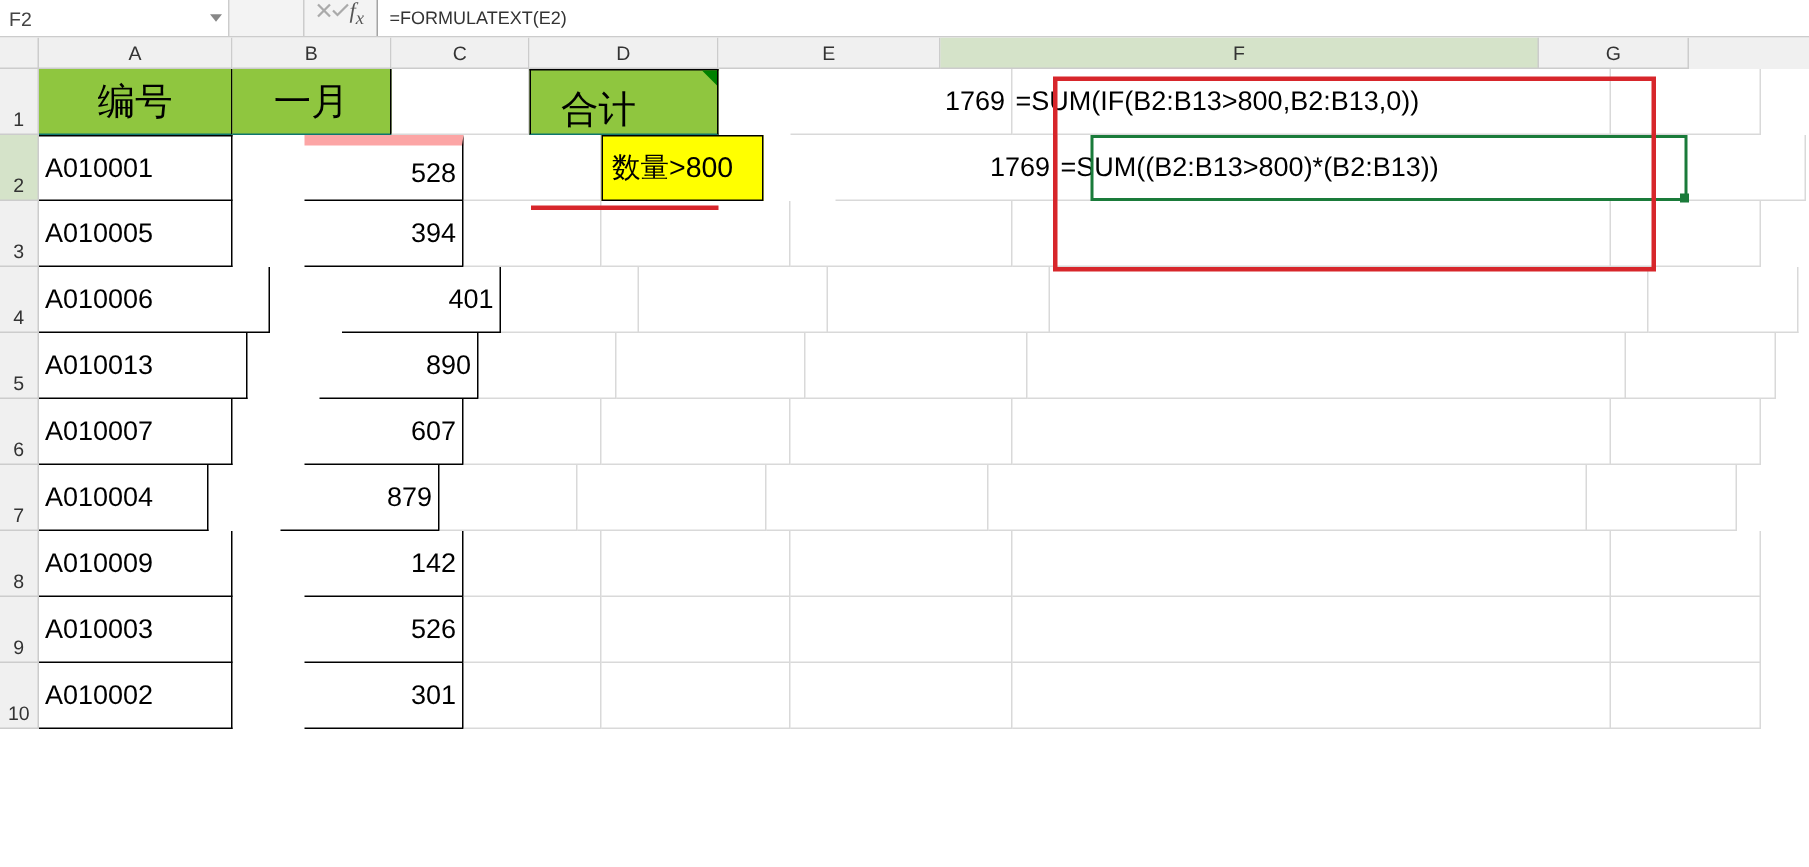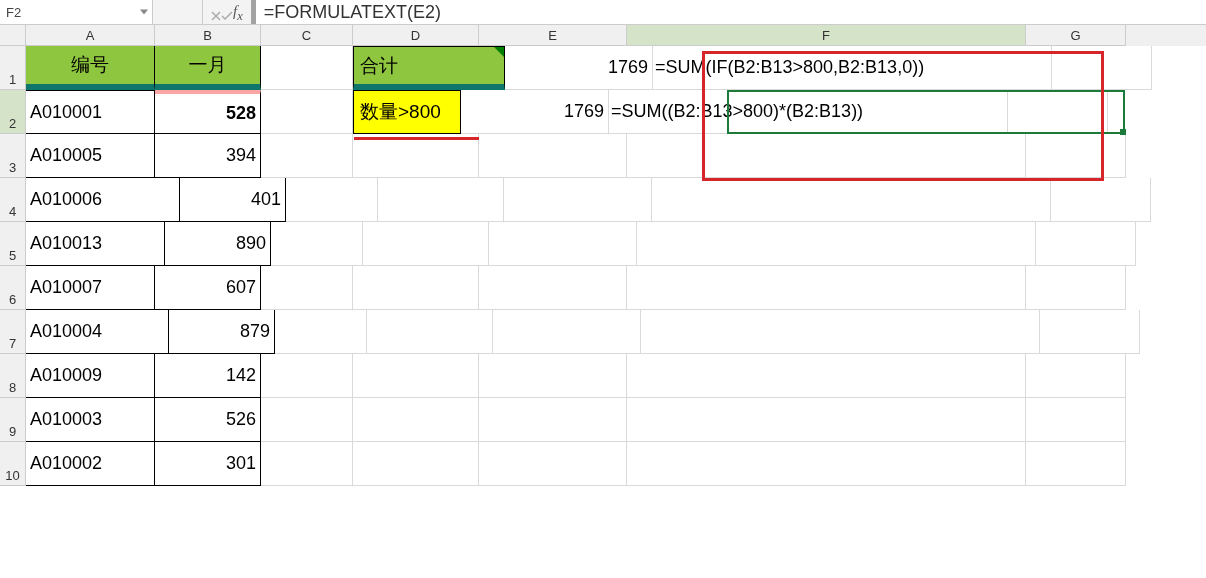--- a/index.html
+++ b/index.html
@@ -45,39 +45,39 @@
     border-left: 4px solid transparent;
     border-right: 4px solid transparent;
     border-top: 5px solid #888;
   }
   .fb-mid {
     width: 50px;
     border-right: 1px solid #ccc;
   }
   .fb-btns {
     display: flex;
-    align-items: flex-end;
+    align-items: flex-start;
     padding: 0 8px;
     color: #888;
-    border-right: 5px solid #a3a3a3;
+    border-right: 1px solid #a3a3a3;
     font-size: 13px;
   }
   .fb-btns .fx {
     font-style: italic;
     font-family: "Times New Roman", serif;
     color: #555;
     font-size: 15px;
   }
   .fb-formula {
     flex: 1;
     display: flex;
     align-items: center;
     padding-left: 8px;
     background: #fff;
-    font-size: 18px;
+    font-size: 12px;
     color: #333;
     border: none;
     outline: none;
   }
 
   
   .sheet {
     position: relative;
     width: 1206px;
     height: 553px;
@@ -136,28 +136,28 @@
     border-bottom: 1px solid #d9d9d9;
     display: flex;
     align-items: center;
     padding: 0 4px;
     font-size: 18px;
     color: #000;
     overflow: visible;
     white-space: nowrap;
     position: relative;
   }
-  .cell.num { justify-content: flex-end; }
+  .cell.num { justify-content: flex-end; margin-left: 48px; }
   .cell.hdr {
     background: #8fc63f;
     color: #000;
     border-right: 1px solid #000;
-    border-bottom: 6px solid #0f766e;
+    border-bottom: 1px solid #0f766e;
     justify-content: center;
-    font-size: 19px;
+    font-size: 25px;
   }
   .cell.yel {
     background: #ffff00;
     font-size: 19px;
   }
   .cell.bA { border-right: 1px solid #000; border-bottom: 1px solid #000; }
   .cell.bB { border-right: 1px solid #000; border-bottom: 1px solid #000; }
   .cell.ftxt {
     font-size: 18px;
     justify-content: flex-start;
@@ -244,33 +244,33 @@
     <div class="col-h" style="width:100px">G</div>
   </div>
 
   <div class="rows">
 
     <div class="row" style="height:44px">
       <div class="row-h">1</div>
       <div class="cell hdr" style="width:129px">编号</div>
       <div class="cell hdr" style="width:106px">一月</div>
       <div class="cell" style="width:92px"></div>
-      <div class="cell hdr" style="width:152px;justify-content:flex-start;padding-left:6px;border-left:1px solid #000;border-top:1px solid #000;">
+      <div class="cell hdr" style="width:126px;justify-content:flex-start;padding-left:20px;border-left:1px solid #000;border-top:1px solid #000;align-items:flex-end;">
         <span>合计</span>
         <span class="tri"></span>
       </div>
       <div class="cell num" style="width:148px">1769</div>
       <div class="cell ftxt" style="width:399px">=SUM(IF(B2:B13&gt;800,B2:B13,0))</div>
       <div class="cell" style="width:100px"></div>
     </div>
 
     <div class="row" style="height:44px">
       <div class="row-h sel">2</div>
       <div class="cell bA" style="width:129px;border-top:1px solid #000;">A010001</div>
-      <div class="cell bB num" style="width:106px;border-top:4px solid #fca5a5;font-weight:bold;">528</div>
+      <div class="cell bB num" style="width:106px;border-top:7px solid #fca5a5;">528</div>
       <div class="cell" style="width:92px"></div>
       <div class="cell yel" style="width:108px;border:1px solid #000;padding-left:6px">数量&gt;800</div>
       <div class="cell num" style="width:148px">1769</div>
       <div class="cell ftxt" style="width:399px">=SUM((B2:B13&gt;800)*(B2:B13))</div>
       <div class="cell" style="width:100px"></div>
     </div>
 
     <div class="row" style="height:44px">
       <div class="row-h">3</div>
       <div class="cell bA" style="width:129px">A010005</div>
@@ -310,21 +310,21 @@
       <div class="cell bB num" style="width:106px">607</div>
       <div class="cell" style="width:92px"></div>
       <div class="cell" style="width:126px"></div>
       <div class="cell" style="width:148px"></div>
       <div class="cell" style="width:399px"></div>
       <div class="cell" style="width:100px"></div>
     </div>
 
     <div class="row" style="height:44px">
       <div class="row-h">7</div>
-      <div class="cell bA" style="width:143px">A010004</div>
+      <div class="cell bA" style="width:113px">A010004</div>
       <div class="cell bB num" style="width:106px">879</div>
       <div class="cell" style="width:92px"></div>
       <div class="cell" style="width:126px"></div>
       <div class="cell" style="width:148px"></div>
       <div class="cell" style="width:399px"></div>
       <div class="cell" style="width:100px"></div>
     </div>
 
     <div class="row" style="height:44px">
       <div class="row-h">8</div>

